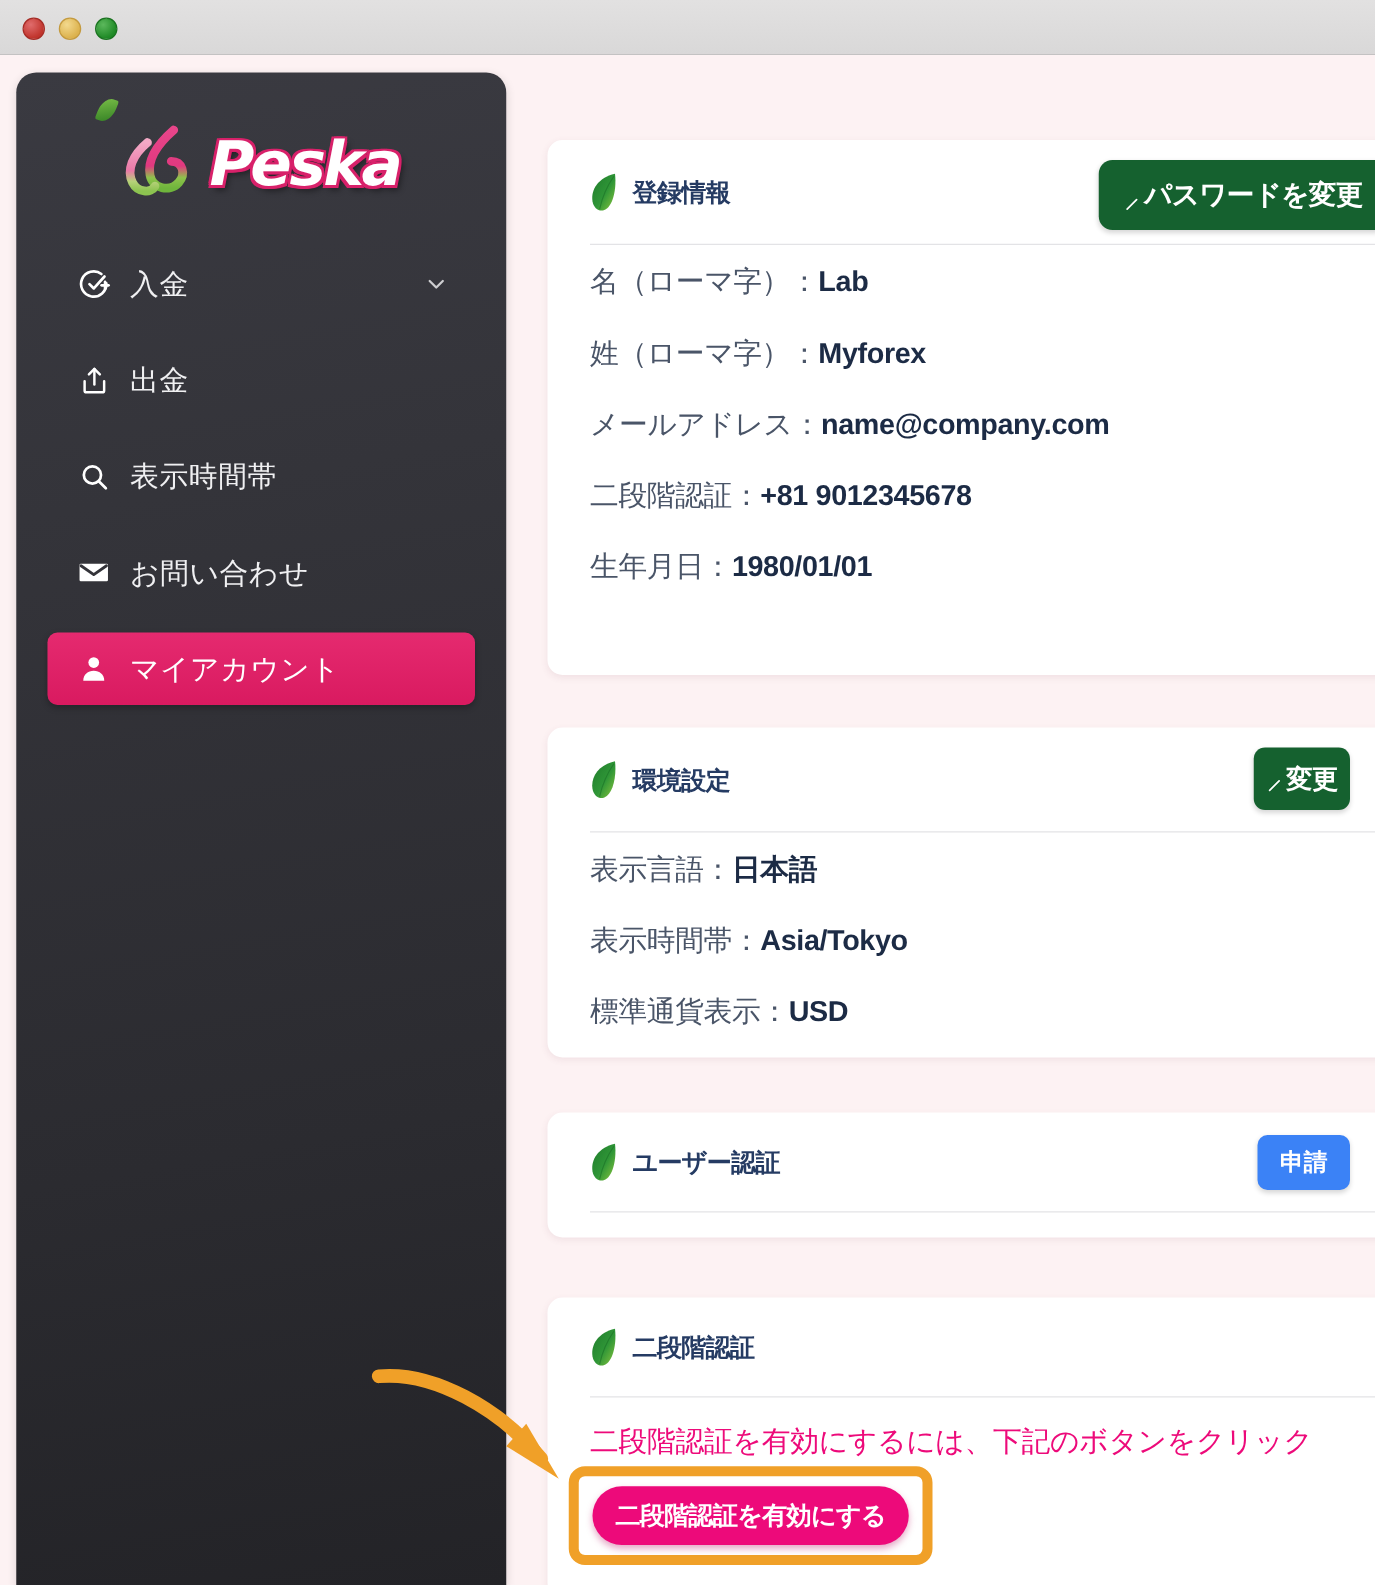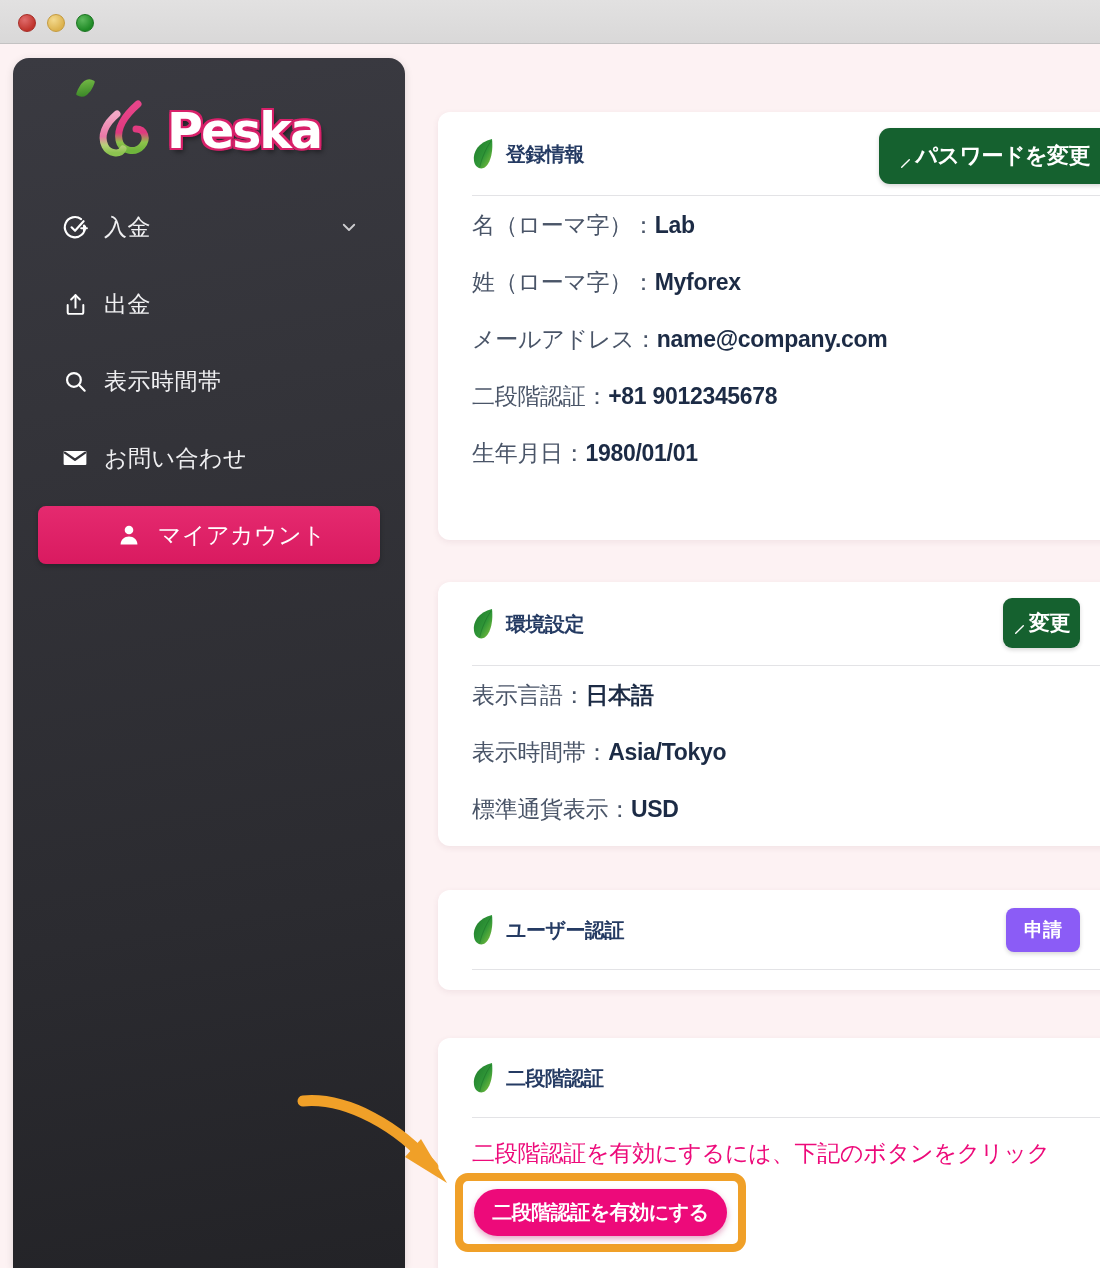--- a/index.html
+++ b/index.html
@@ -81,20 +81,21 @@
     display: flex;
     align-items: center;
     justify-content: center;
   }
   .logo-wrap { display: flex; align-items: center; gap: 8px; }
   .logo-text {
     position: relative;
     font-family: "DejaVu Sans", sans-serif;
     font-size: 49px;
     font-weight: bold;
+    font-style: italic;
     letter-spacing: -2px;
     color: #ffffff;
     text-shadow:
        2px 0 0 #d8216a, -2px 0 0 #d8216a, 0 2px 0 #d8216a, 0 -2px 0 #d8216a,
        2px 2px 0 #d8216a, -2px 2px 0 #d8216a, 2px -2px 0 #d8216a, -2px -2px 0 #d8216a,
        3px 4px 5px rgba(0,0,0,.45);
     line-height: 1;
   }
   .logo-leaf {
     position: absolute;
@@ -126,21 +127,20 @@
   }
   .nav-item .nav-label {
     margin-left: 14px;
     font-size: 23px;
     letter-spacing: .5px;
     font-weight: 400;
   }
   .nav-item.active {
     background: linear-gradient(#e52a6f, #d91a60);
     box-shadow: 0 2px 5px rgba(0,0,0,.25);
-    justify-content: center;
   }
   .nav-item.active .nav-label { color: #fff; font-weight: 500; }
   .nav-chevron {
     position: absolute;
     right: 22px;
     width: 18px; height: 18px;
     opacity: .85;
   }
 
   
@@ -210,21 +210,21 @@
     gap: 3px;
     border: none;
     border-radius: 9px;
     color: #fff;
     cursor: pointer;
     font-family: inherit;
     white-space: nowrap;
     box-shadow: 0 2px 4px rgba(0,0,0,.16);
   }
   .btn-green { background: #15612f; }
-  .btn-pink  { background: #8b5cf6; }
+  .btn-pink  { background: #3b82f6; }
   .btn .pencil {
     width: 13px; height: 13px;
     display: inline-block;
     flex: 0 0 auto;
   }
 
   #btn-change-password {
     right: 8px; top: 16px;
     height: 56px;
     padding: 0 20px;

